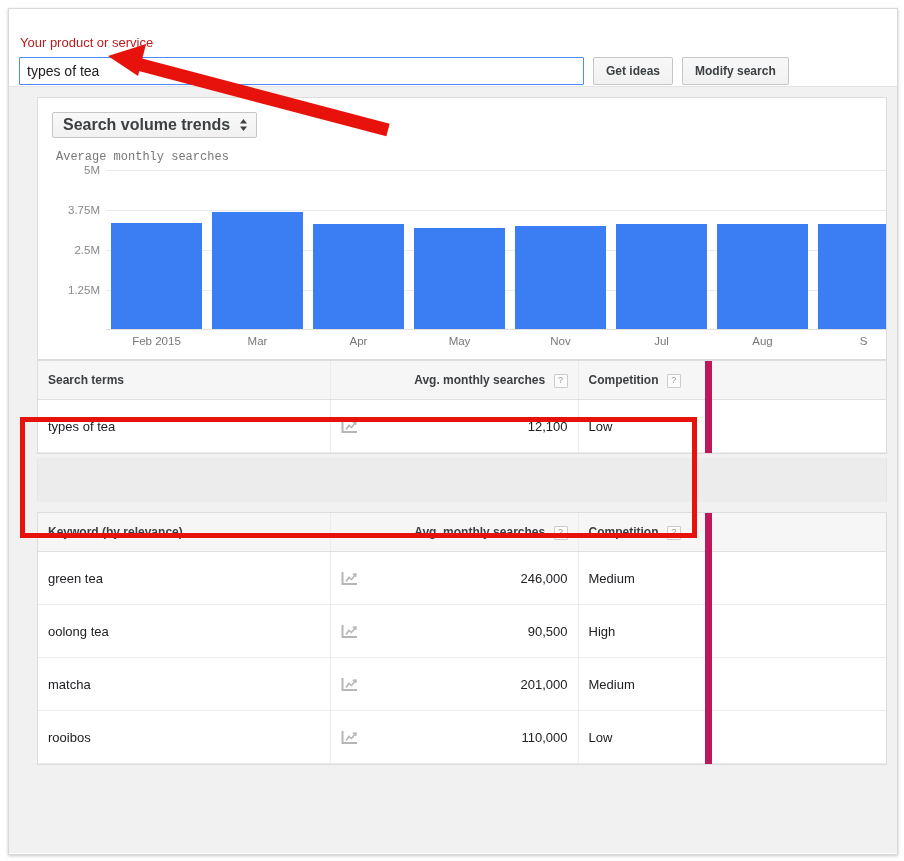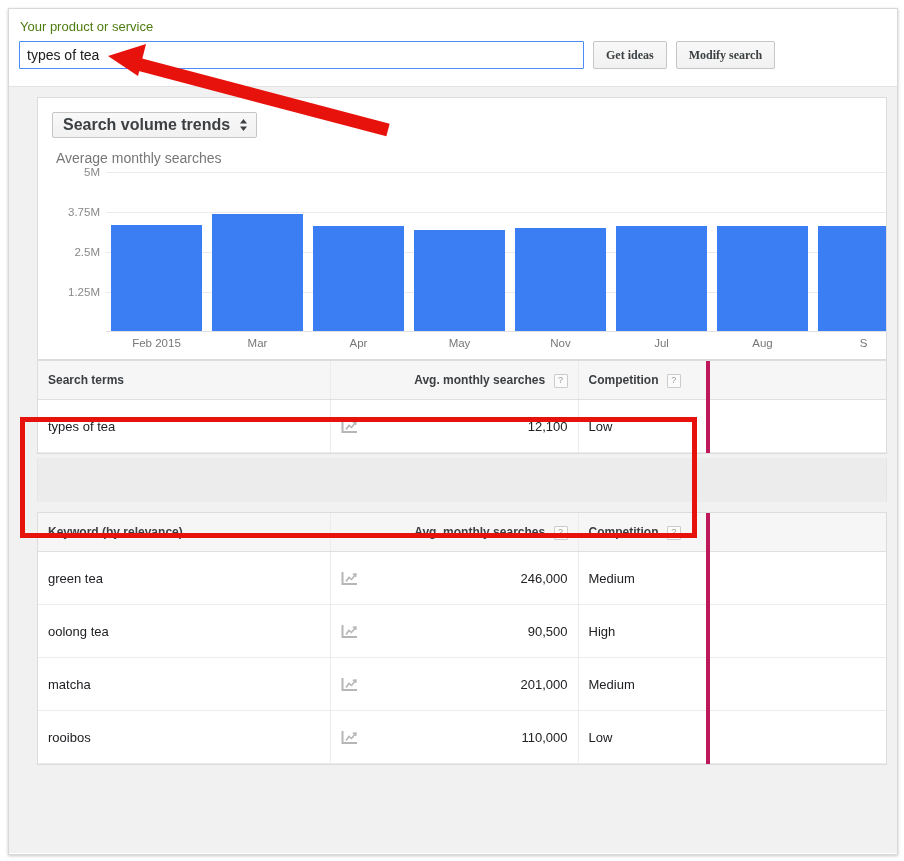--- a/index.html
+++ b/index.html
@@ -33,22 +33,22 @@
   
   #search-header {
     padding: 10px 0 0 10px;
     background: #ffffff;
     height: 78px;
     box-sizing: border-box;
     border-bottom: 1px solid #e3e3e3;
   }
   .field-label {
     font-size: 13px;
-    color: #4d7c0f;
-    margin: 0 0 7px 1px;
+    color: #b91c1c;
+    margin: 16px 0 7px 1px;
     font-family: "Liberation Sans", sans-serif;
   }
   .search-row {
     display: flex;
     align-items: flex-start;
     gap: 9px;
   }
   #search-input {
     width: 565px;
     height: 28px;
@@ -66,21 +66,21 @@
   .btn {
     height: 28px;
     box-sizing: border-box;
     padding: 0 12px;
     background: linear-gradient(#f8f8f8, #f1f1f1);
     border: 1px solid #c6c6c6;
     border-radius: 2px;
     font-size: 12px;
     font-weight: bold;
     color: #3c4043;
-    font-family: Liberation Serif, serif;
+    font-family: Liberation Sans, sans-serif;
     cursor: pointer;
     white-space: nowrap;
   }
 
   
   #body-area {
     background: #f1f1f1;
     padding: 10px 0 0 0;
     height: 766px;
     box-sizing: border-box;
@@ -116,22 +116,23 @@
   .updown {
     display: inline-block;
     width: 9px;
     line-height: 0;
     color: #444;
   }
   .updown svg { display:block; }
 
   #chart-title {
     margin: 12px 0 0 18px;
-    font-size: 14px;
+    font-size: 12px;
     color: #777777;
+    font-family: Liberation Mono, monospace;
   }
 
   
   #chart-wrap {
     position: relative;
     margin-top: 6px;
     height: 160px;
   }
   .grid-line {
     position: absolute;
@@ -252,21 +253,21 @@
     font-size: 13px;
     color: #202124;
     border-bottom: 1px solid #ececec;
     padding: 0 10px;
     vertical-align: middle;
     background: #ffffff;
     font-family: "Liberation Sans", sans-serif;
   }
   .col-term   { width: 292px; border-right: 1px solid #ececec; }
   .col-vol    { width: 248px; border-right: 1px solid #ececec; }
-  .col-comp   { width: 130px; border-right: 4px solid #be185d; }
+  .col-comp   { width: 130px; border-right: 7px solid #be185d; }
   .col-extra  { width: auto;  }
   .th-right { text-align: right !important; }
   .vol-cell {
     display: flex;
     align-items: center;
     justify-content: space-between;
     height: 100%;
     gap: 16px;
   }
   .num { text-align: right; }

